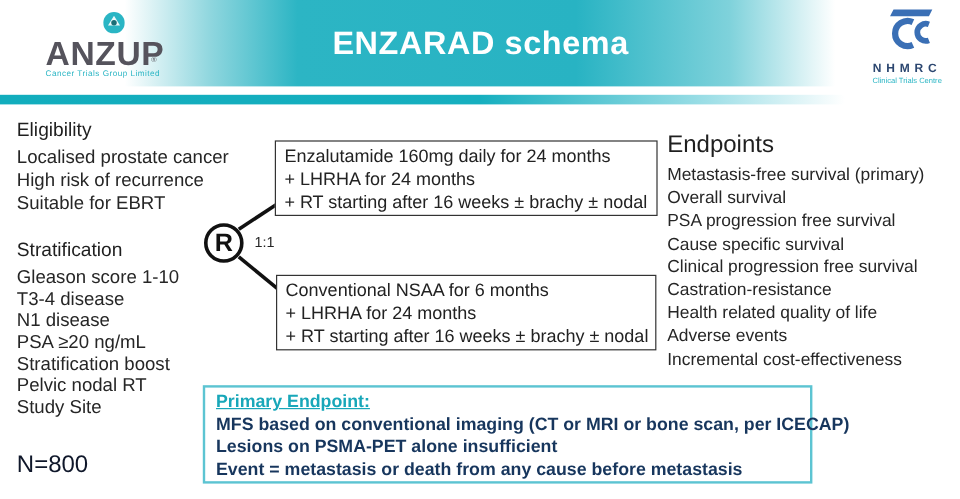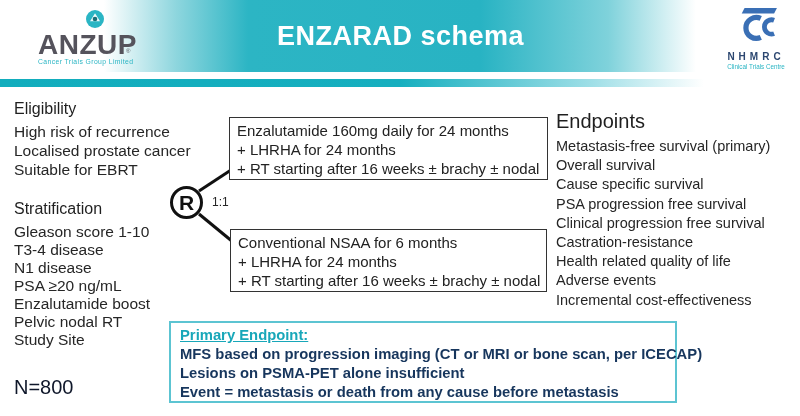--- a/index.html
+++ b/index.html
@@ -99,32 +99,32 @@
         <path d="M29 13 A 11 11 0 1 0 29 33" fill="none" stroke="#3a6fb5" stroke-width="5.5"></path>
         <path d="M43 15 A 7.5 7.5 0 1 0 43 29" fill="none" stroke="#3a6fb5" stroke-width="5"></path>
       </svg>
     </span>
     <div class="nhmrc-name">NHMRC</div>
     <div class="nhmrc-tagline">Clinical Trials Centre</div>
   </div>
 
   <div class="sec-heading h-eligibility">Eligibility</div>
   <ul class="plain-list list-eligibility">
+    <li>Localised prostate cancer</li>
     <li>High risk of recurrence</li>
-    <li>Localised prostate cancer</li>
     <li>Suitable for EBRT</li>
   </ul>
 
   <div class="sec-heading h-stratification">Stratification</div>
   <ul class="plain-list list-stratification">
     <li>Gleason score 1-10</li>
     <li>T3-4 disease</li>
     <li>N1 disease</li>
     <li>PSA ≥20 ng/mL</li>
-    <li>Enzalutamide boost</li>
+    <li>Stratification boost</li>
     <li>Pelvic nodal RT</li>
     <li>Study Site</li>
   </ul>
 
   <div class="sample-size">N=800</div>
 
   <svg class="connector-svg">
     <line x1="199" y1="191" x2="231" y2="170" stroke="#111" stroke-width="3"></line>
     <line x1="199" y1="214" x2="233" y2="242" stroke="#111" stroke-width="3"></line>
   </svg>
@@ -139,29 +139,29 @@
   <div class="arm-box arm-bottom">
     <div>Conventional NSAA for 6 months</div>
     <div>+ LHRHA for 24 months</div>
     <div>+ RT starting after 16 weeks  ± brachy ± nodal</div>
   </div>
 
   <div class="h-endpoints">Endpoints</div>
   <ul class="plain-list list-endpoints">
     <li>Metastasis-free survival (primary)</li>
     <li>Overall survival</li>
+    <li>PSA progression free survival</li>
     <li>Cause specific survival</li>
-    <li>PSA progression free survival</li>
     <li>Clinical progression free survival</li>
     <li>Castration-resistance</li>
     <li>Health related quality of life</li>
     <li>Adverse events</li>
     <li>Incremental cost-effectiveness</li>
   </ul>
 
   <div class="primary-box">
     <div class="primary-heading">Primary Endpoint:</div>
-    <div>MFS based on progression imaging (CT or MRI or bone scan, per ICECAP)</div>
+    <div>MFS based on conventional imaging (CT or MRI or bone scan, per ICECAP)</div>
     <div>Lesions on PSMA-PET alone insufficient</div>
     <div>Event = metastasis or death from any cause before metastasis</div>
   </div>
 
 </div>
 
 </body></html>

